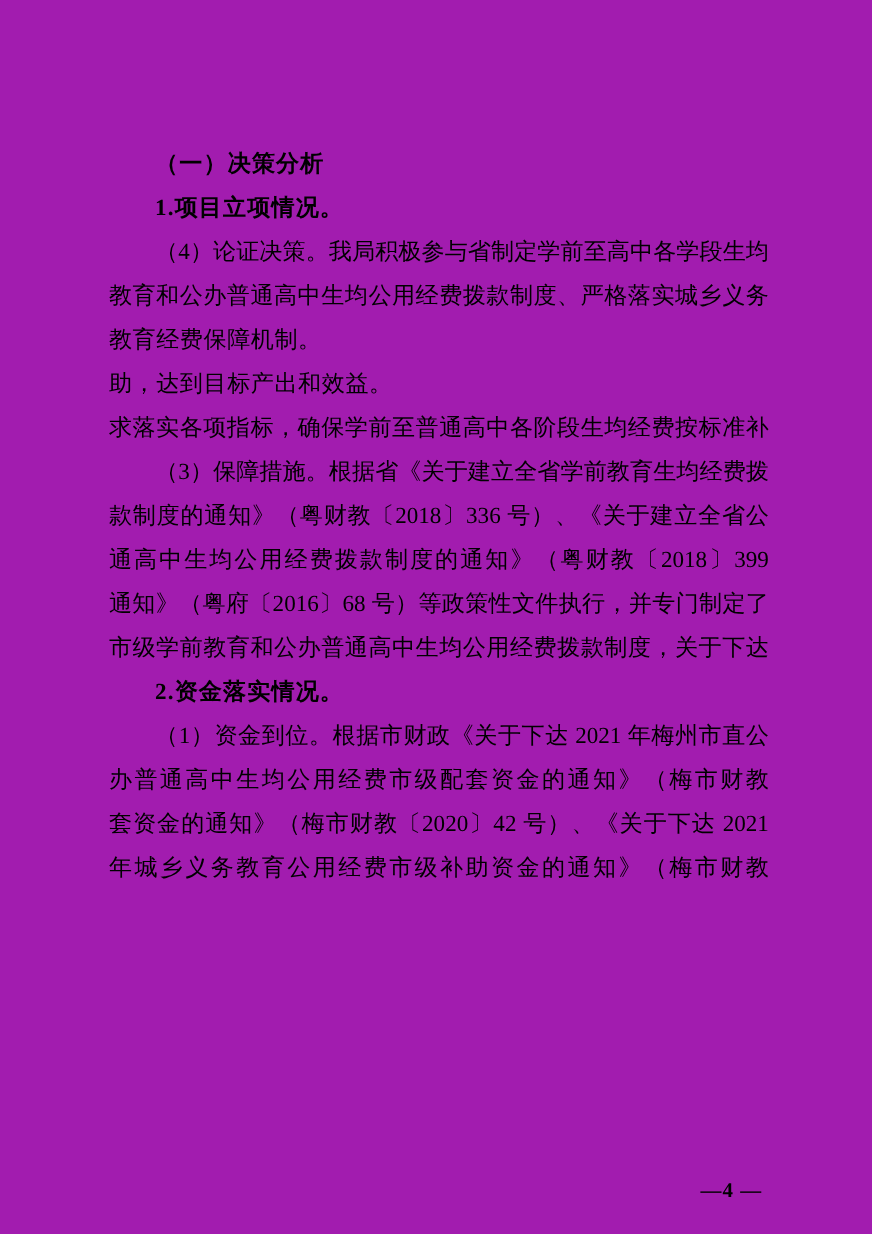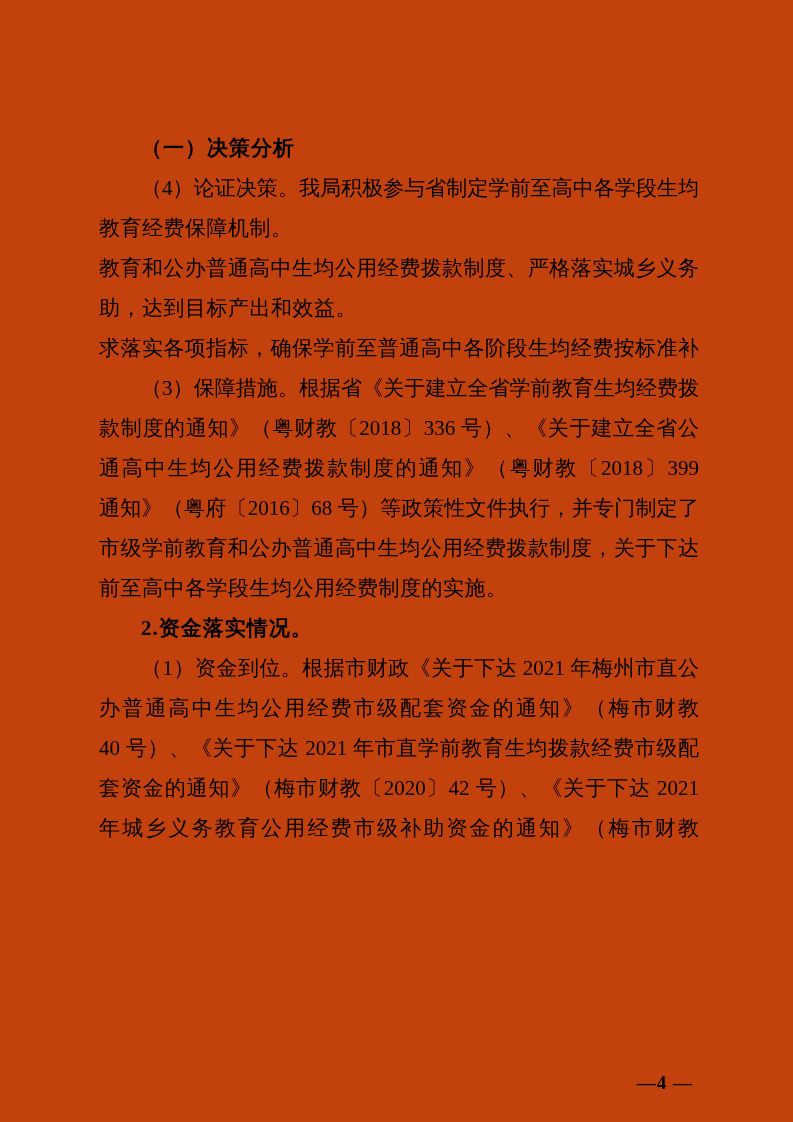--- a/index.html
+++ b/index.html
@@ -4,21 +4,21 @@
 <style>
   html, body {
     margin: 0;
     padding: 0;
     background: #ffffff;
   }
   .page {
     position: relative;
     width: 793px;
     height: 1122px;
-    background: #c2410c;
+    background: #a21caf;
     overflow: hidden;
     font-family: "Liberation Serif", "DejaVu Serif", serif;
     color: #000000;
   }
   .content {
     position: absolute;
     top: 128px;
     left: 99px;
     width: 600px;
   }
@@ -54,32 +54,31 @@
     letter-spacing: 1px;
     color: #000000;
   }
 </style>
 </head>
 <body>
 
 <div class="page">
   <div class="content" id="doc-lines">
       <div class="line style-h1">（一）决策分析</div>
+      <div class="line style-h2">1.项目立项情况。</div>
       <div class="line style-first">（4）论证决策。我局积极参与省制定学前至高中各学段生均</div>
+      <div class="line style-full">教育和公办普通高中生均公用经费拨款制度、严格落实城乡义务</div>
       <div class="line style-last">教育经费保障机制。</div>
-      <div class="line style-full">教育和公办普通高中生均公用经费拨款制度、严格落实城乡义务</div>
       <div class="line style-last">助，达到目标产出和效益。</div>
       <div class="line style-full">求落实各项指标，确保学前至普通高中各阶段生均经费按标准补</div>
       <div class="line style-first">（3）保障措施。根据省《关于建立全省学前教育生均经费拨</div>
       <div class="line style-full">款制度的通知》（粤财教〔2018〕336 号）、《关于建立全省公办普</div>
       <div class="line style-full">通高中生均公用经费拨款制度的通知》（粤财教〔2018〕399 号）</div>
       <div class="line style-full">通知》（粤府〔2016〕68 号）等政策性文件执行，并专门制定了</div>
       <div class="line style-full">市级学前教育和公办普通高中生均公用经费拨款制度，关于下达</div>
-      <div class="line style-last">前至高中各学段生均公用经费制度的实施。</div>
       <div class="line style-h2">2.资金落实情况。</div>
       <div class="line style-first">（1）资金到位。根据市财政《关于下达 2021 年梅州市直公</div>
       <div class="line style-full">办普通高中生均公用经费市级配套资金的通知》（梅市财教〔2021〕</div>
-      <div class="line style-full">40 号）、《关于下达 2021 年市直学前教育生均拨款经费市级配</div>
       <div class="line style-full">套资金的通知》（梅市财教〔2020〕42 号）、《关于下达 2021</div>
       <div class="line style-full">年城乡义务教育公用经费市级补助资金的通知》（梅市财教〔2021〕</div>
     </div>
   <div class="footer">—4 —</div>
 </div>
 
 </body></html>

